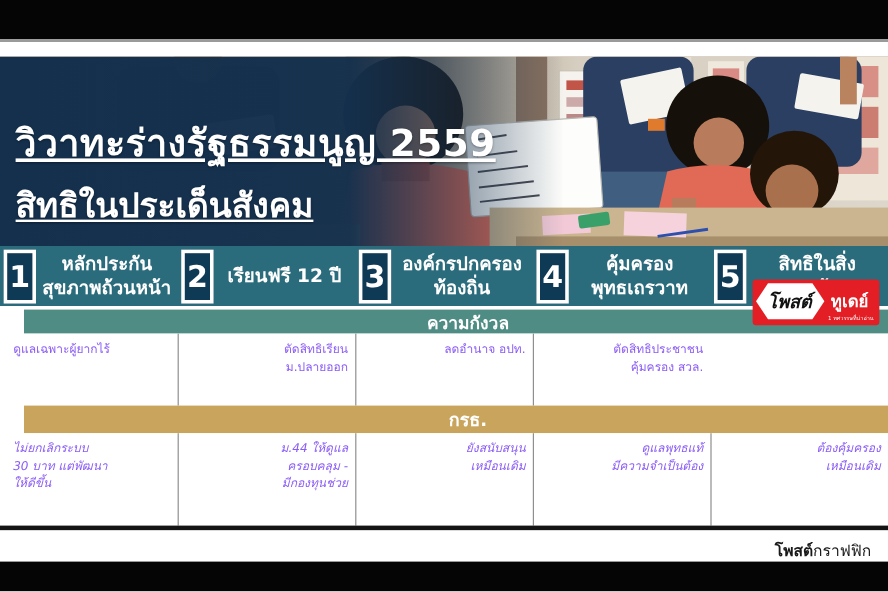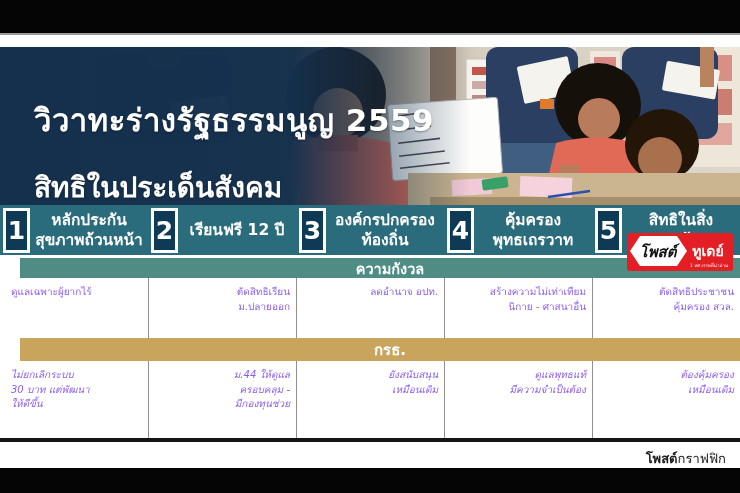--- a/index.html
+++ b/index.html
@@ -10,24 +10,24 @@
     background:#ffffff; overflow:hidden;
   }
   
   .bar-top    { position:absolute; left:0; top:0;    width:740px; height:33px; background:#050505; }
   .strip-top  { position:absolute; left:0; top:33px; width:740px; height:14px; background:#ffffff; border-top:2px solid #9a9a9a; }
   .bar-bottom { position:absolute; left:0; top:468px; width:740px; height:25px; background:#050505; }
 
   
   .photo { position:absolute; left:0; top:47px; width:740px; height:158px; overflow:hidden; background:#c4b6a4; }
   .photo svg { display:block; }
-  .title-block { position:absolute; left:34px; top:58px; z-index:3; color:#ffffff; }
+  .title-block { position:absolute; left:13px; top:58px; z-index:3; color:#ffffff;text-decoration:underline; }
   .title-line1 { font-size:31px; font-weight:bold; line-height:1.0; letter-spacing:0.5px;
                  text-shadow:0 1px 2px rgba(0,0,0,.35); }
-  .title-line2 { font-size:28px; font-weight:bold; margin-top:38px; line-height:1.0;
+  .title-line2 { font-size:28px; font-weight:bold; margin-top:22px; line-height:1.0;
                  text-shadow:0 1px 2px rgba(0,0,0,.35); }
 
   
   .header-row { position:absolute; left:0; top:205px; width:740px; height:50px;
                 background:#2a6b7c; display:flex; }
   .hcol { width:148px; display:flex; align-items:center; }
   .numbox { width:27px; height:45px; margin-left:3px; flex:0 0 auto;
             background:#0e3a55; border:3px solid #ffffff;
             display:flex; align-items:center; justify-content:center;
             color:#ffffff; font-size:25px; font-weight:bold; }
@@ -225,24 +225,20 @@
     </div>
     <div class="dcell">
       <div>ตัดสิทธิเรียน</div>
       <div>ม.ปลายออก</div>
     </div>
     <div class="dcell">
       <div>ลดอำนาจ อปท.</div>
       <div></div>
     </div>
     <div class="dcell">
-      <div>สร้างความไม่เท่าเทียม</div>
-      <div>นิกาย - ศาสนาอื่น</div>
-    </div>
-    <div class="dcell">
       <div>ตัดสิทธิประชาชน</div>
       <div>คุ้มครอง สวล.</div>
     </div>
   </div>
 
   <div class="band band-krt">กรธ.</div>
 
   <div class="data-row row-krt">
     <div class="dcell">
       <div>ไม่ยกเลิกระบบ</div>

